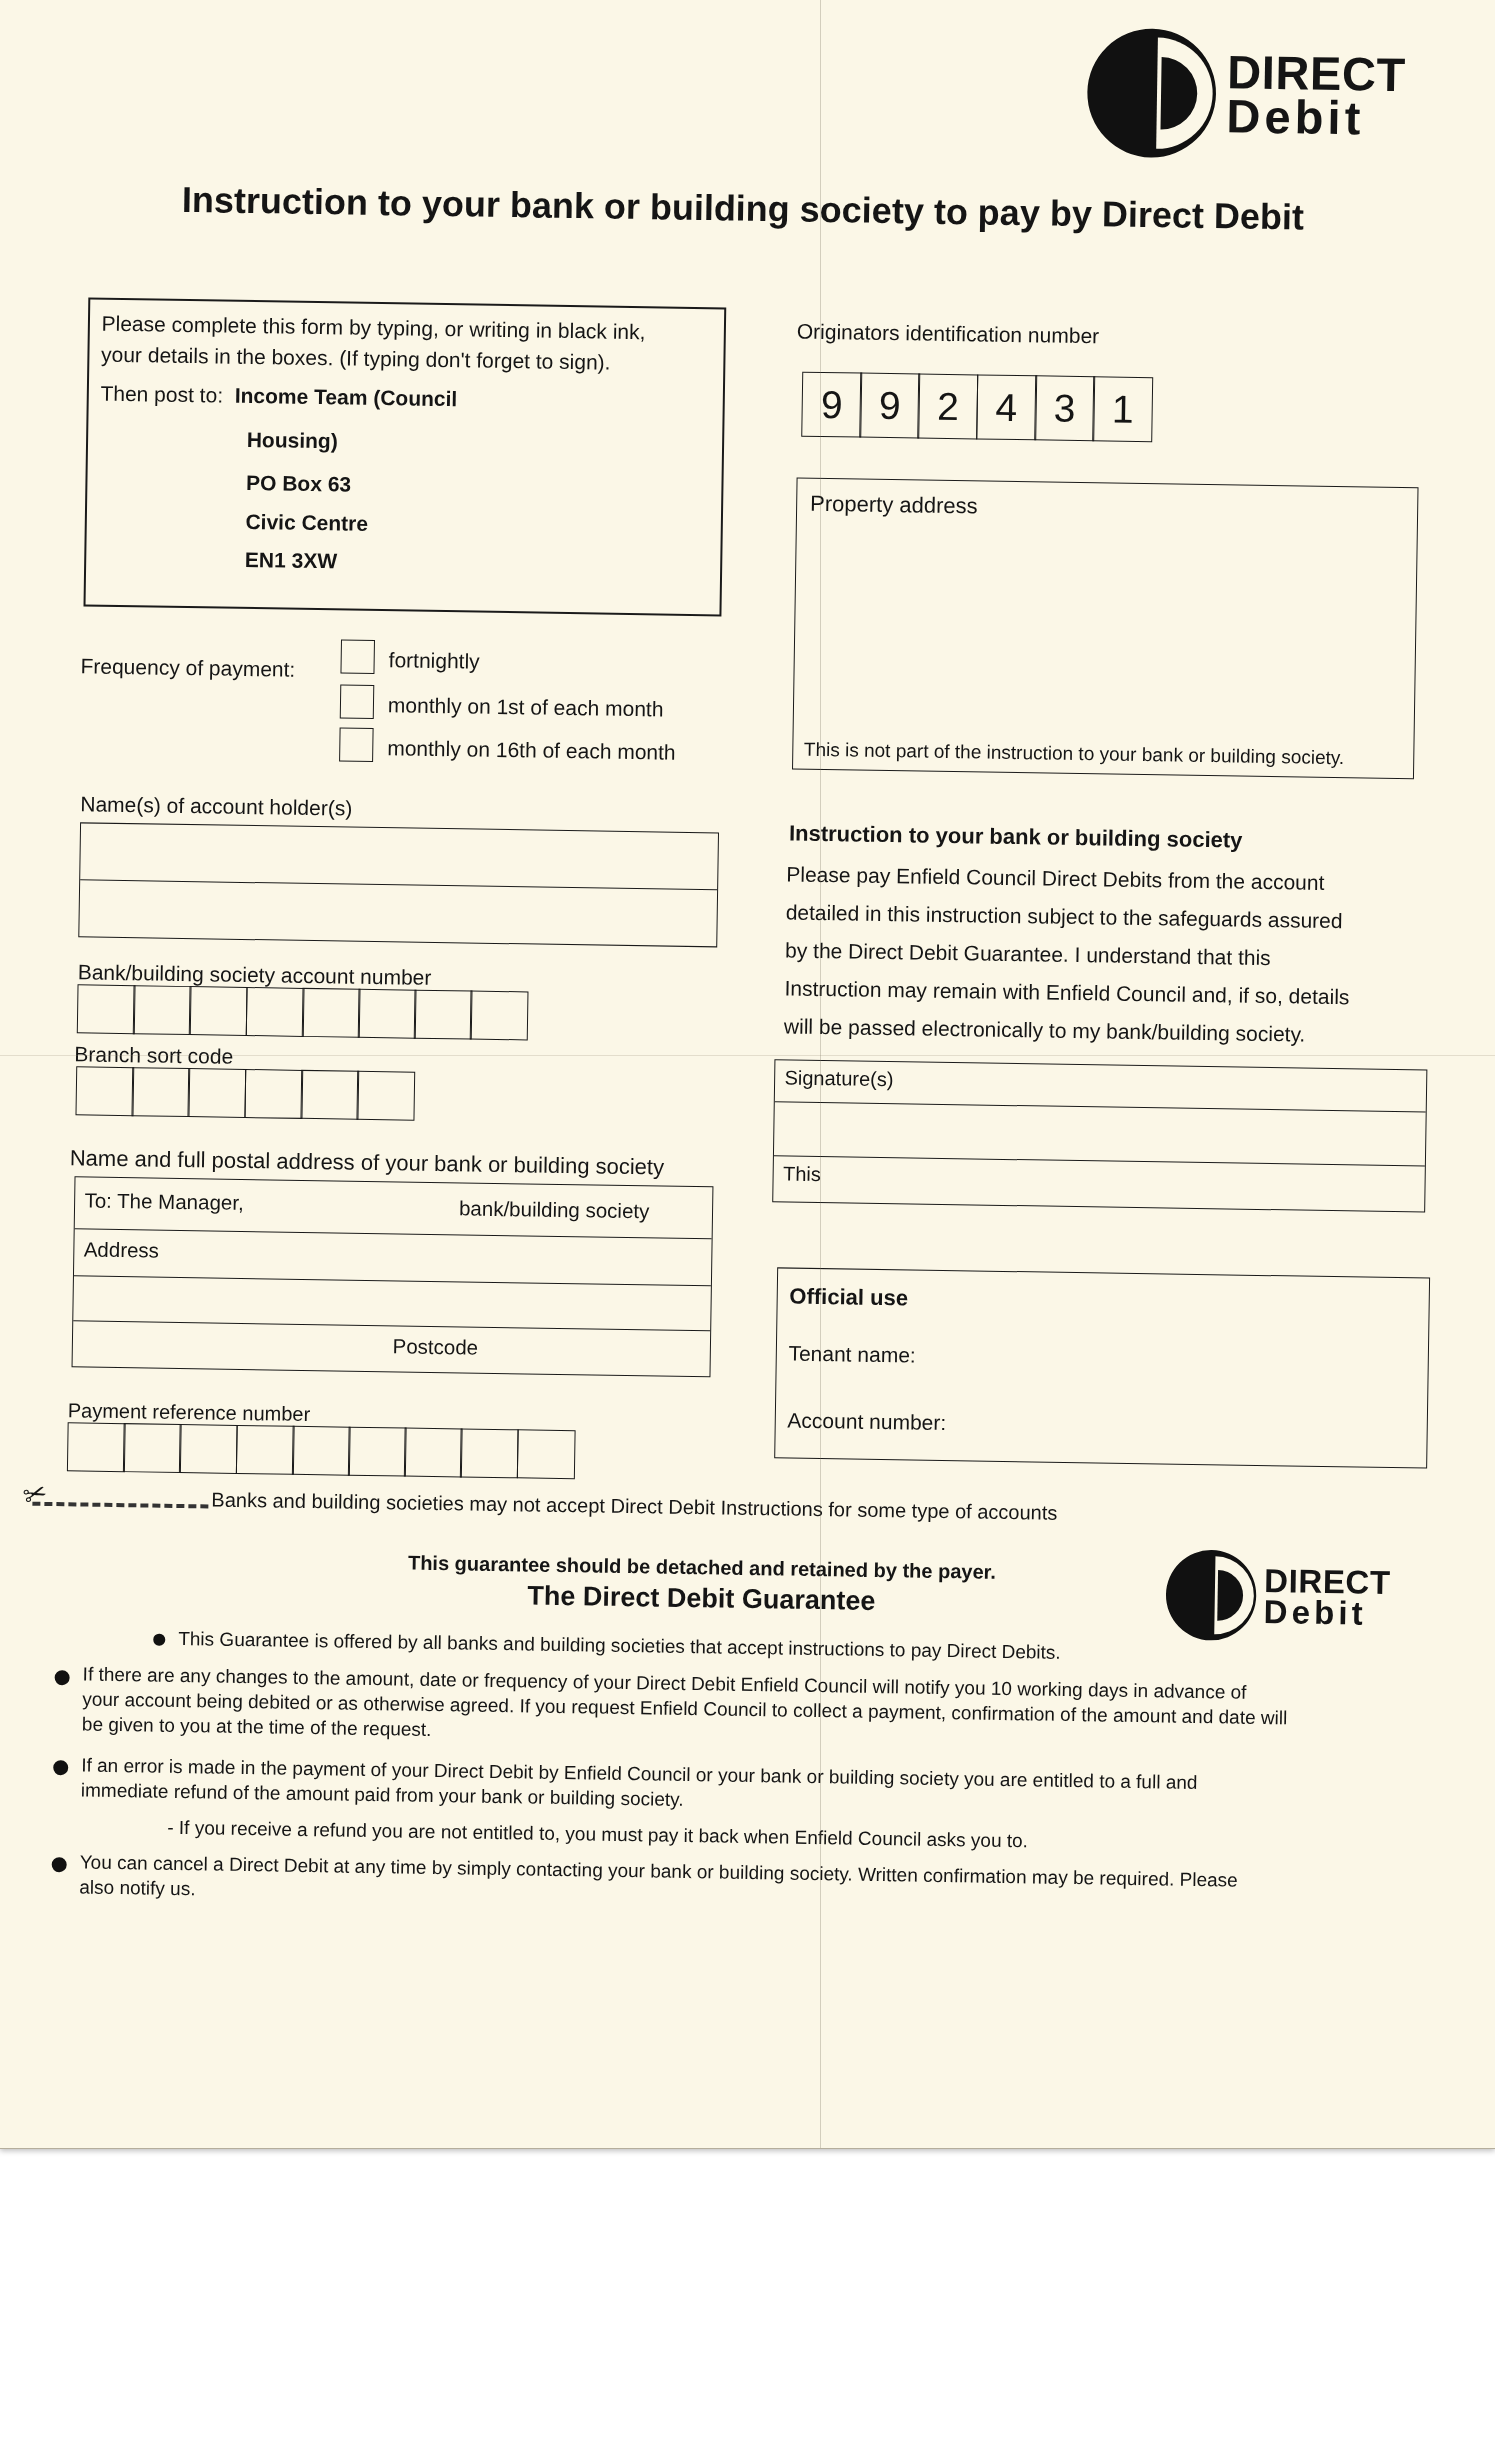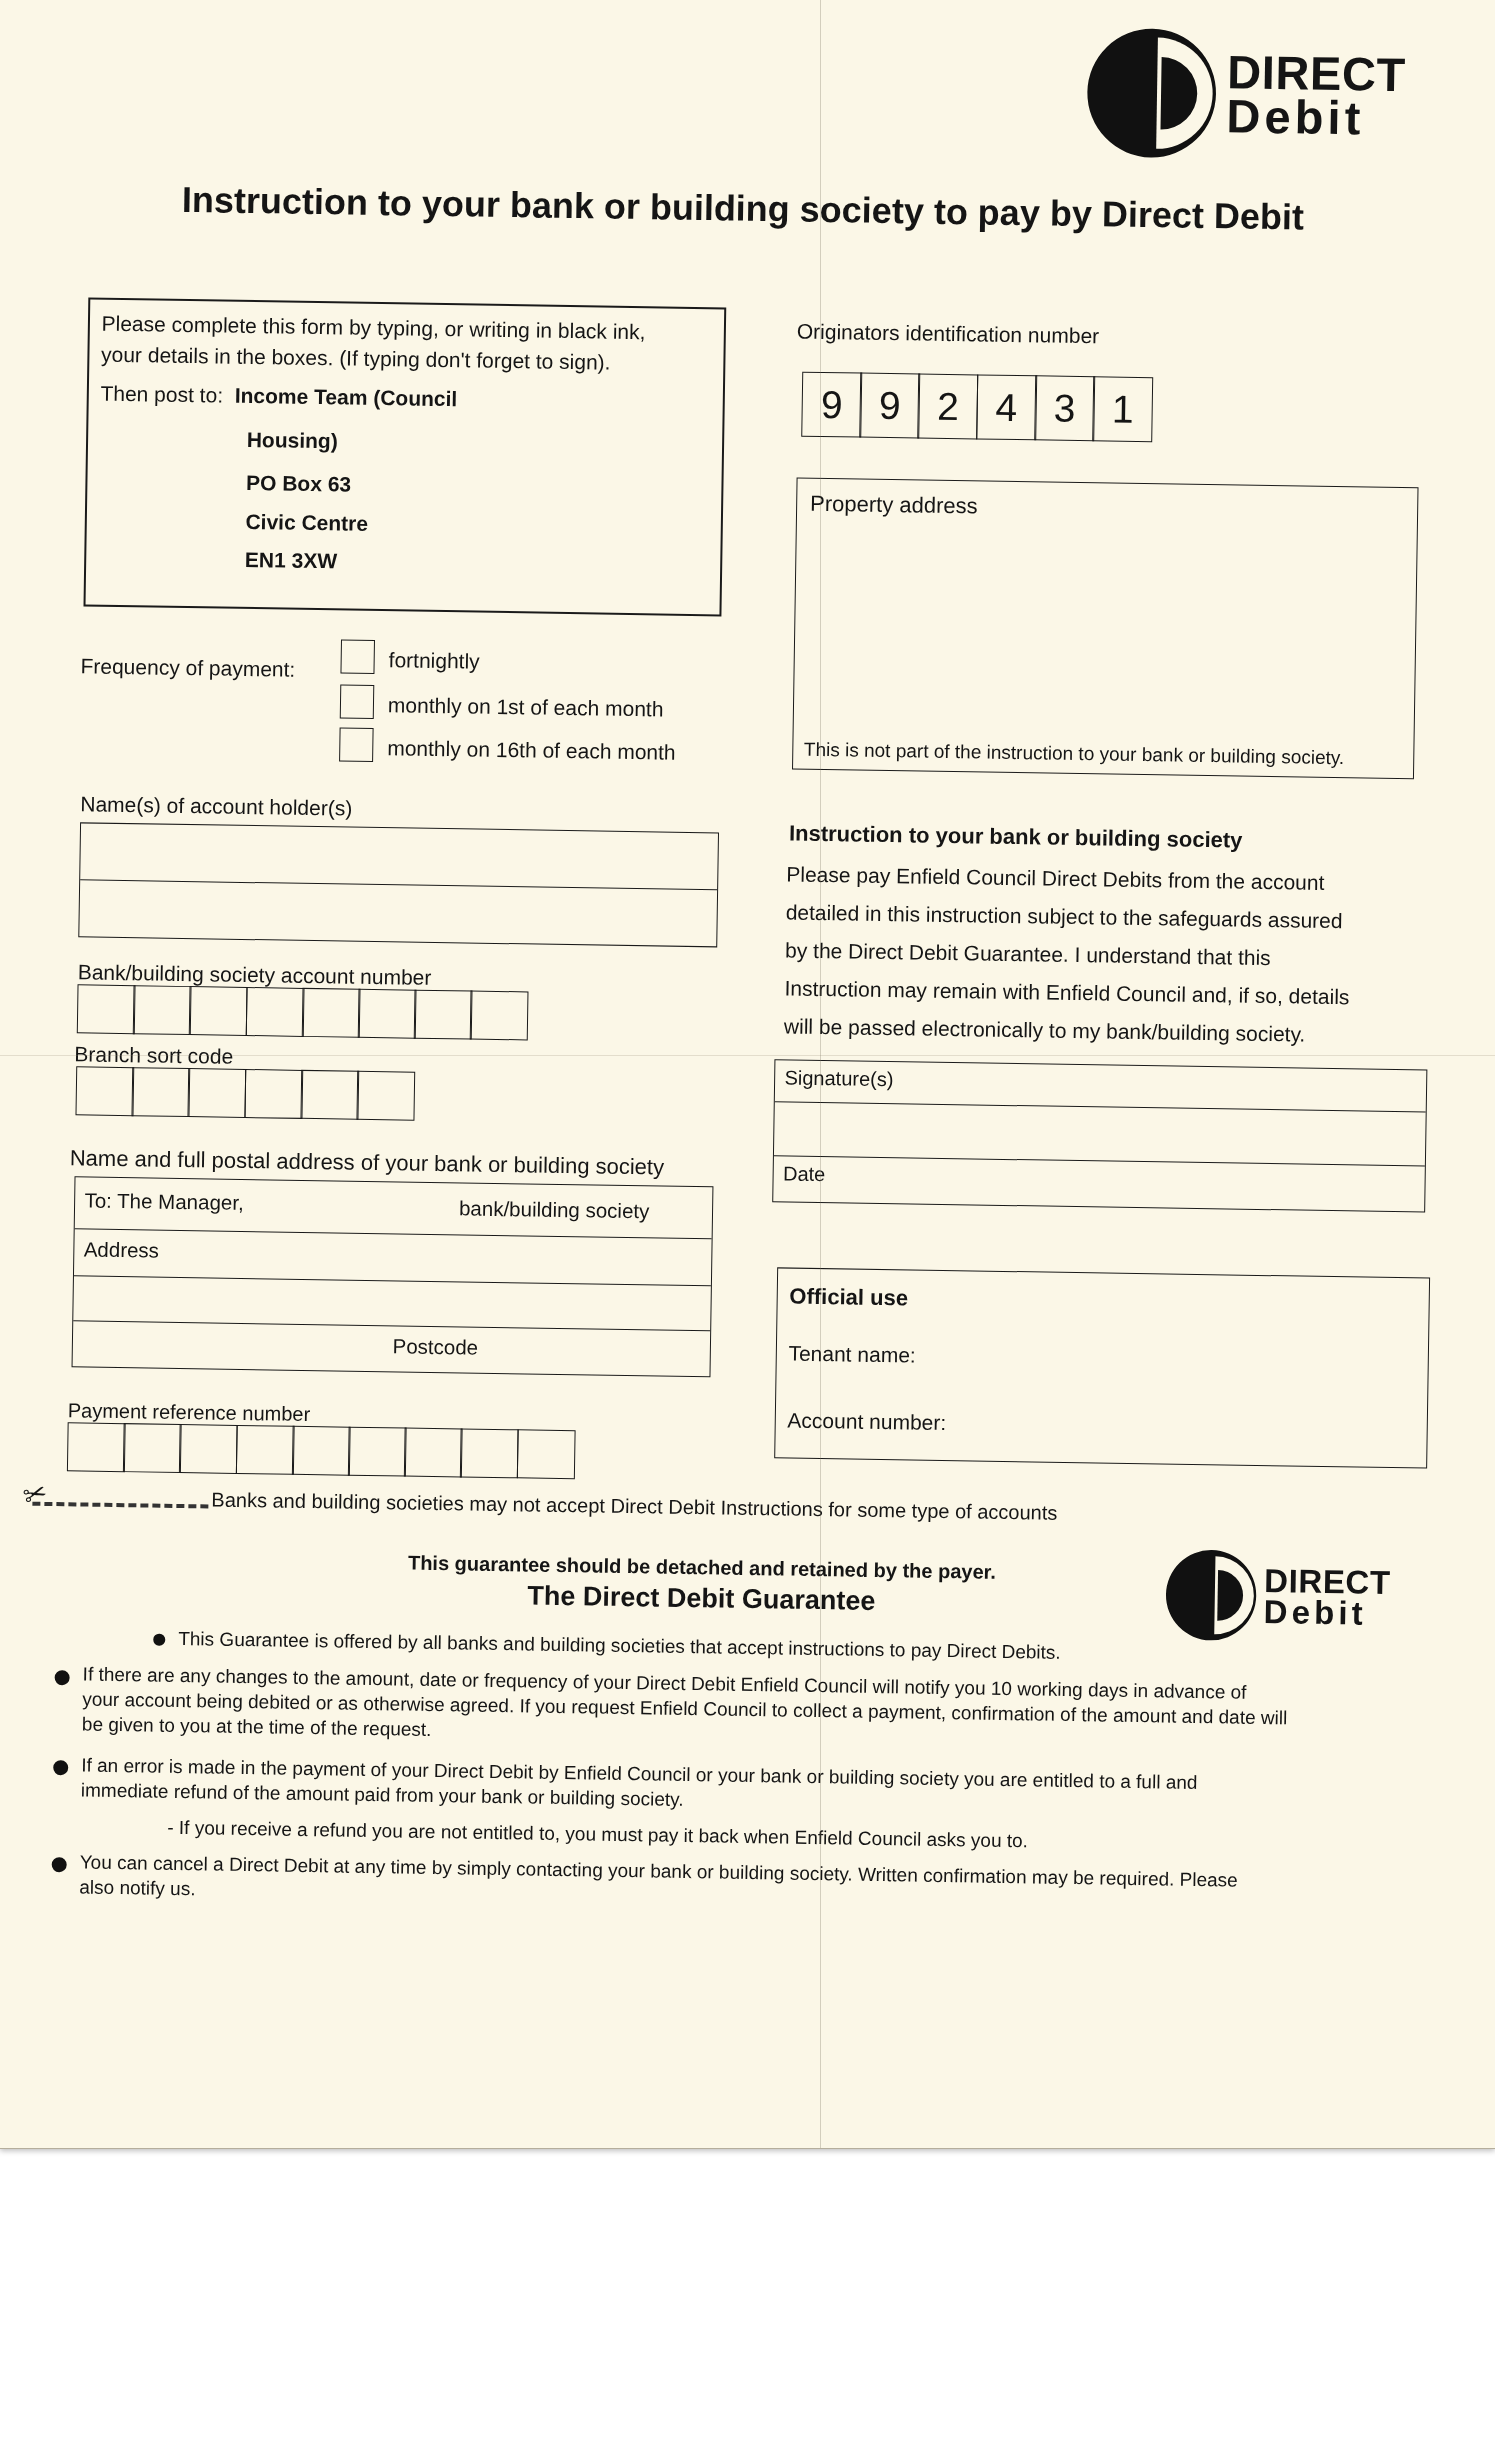--- a/index.html
+++ b/index.html
@@ -134,21 +134,21 @@
 by the Direct Debit Guarantee. I understand that this
 Instruction may remain with Enfield Council and, if so, details
 will be passed electronically to my bank/building society.</div>
 
     <div class="abs" style="left:791px;top:1047px;width:651px;border:1.8px solid #1a1a1a;">
       <div class="sigrow" style="height:42px;padding:5.9px 9.4px;font-size:20px;">
         <span>Signature(s)</span>
       </div>
       <div class="sigrow" style="height:54px;"></div>
       <div style="height:45px;padding:5.9px 9.4px;font-size:20px;box-sizing:border-box;">
-        <span>Date</span>
+        <span>This</span>
       </div>
     </div>
 
     <div class="abs" style="left:88px;top:1144px;font-size:22px;white-space:nowrap;">Name and full postal address of your bank or building society</div>
     <div class="abs" style="left:93px;top:1175px;width:637px;border:1.8px solid #1a1a1a;">
       <div class="sigrow" style="height:52px;padding:10.6px 9.4px 0 9.4px;font-size:20.5px;position:relative;">
         <span>To: The Manager,</span>
         <span style="position:absolute;left:384px;top:13px;">bank/building society</span>
       </div>
       <div class="sigrow" style="height:47px;padding:8.2px 9.4px 0 9.4px;font-size:20.5px;">

